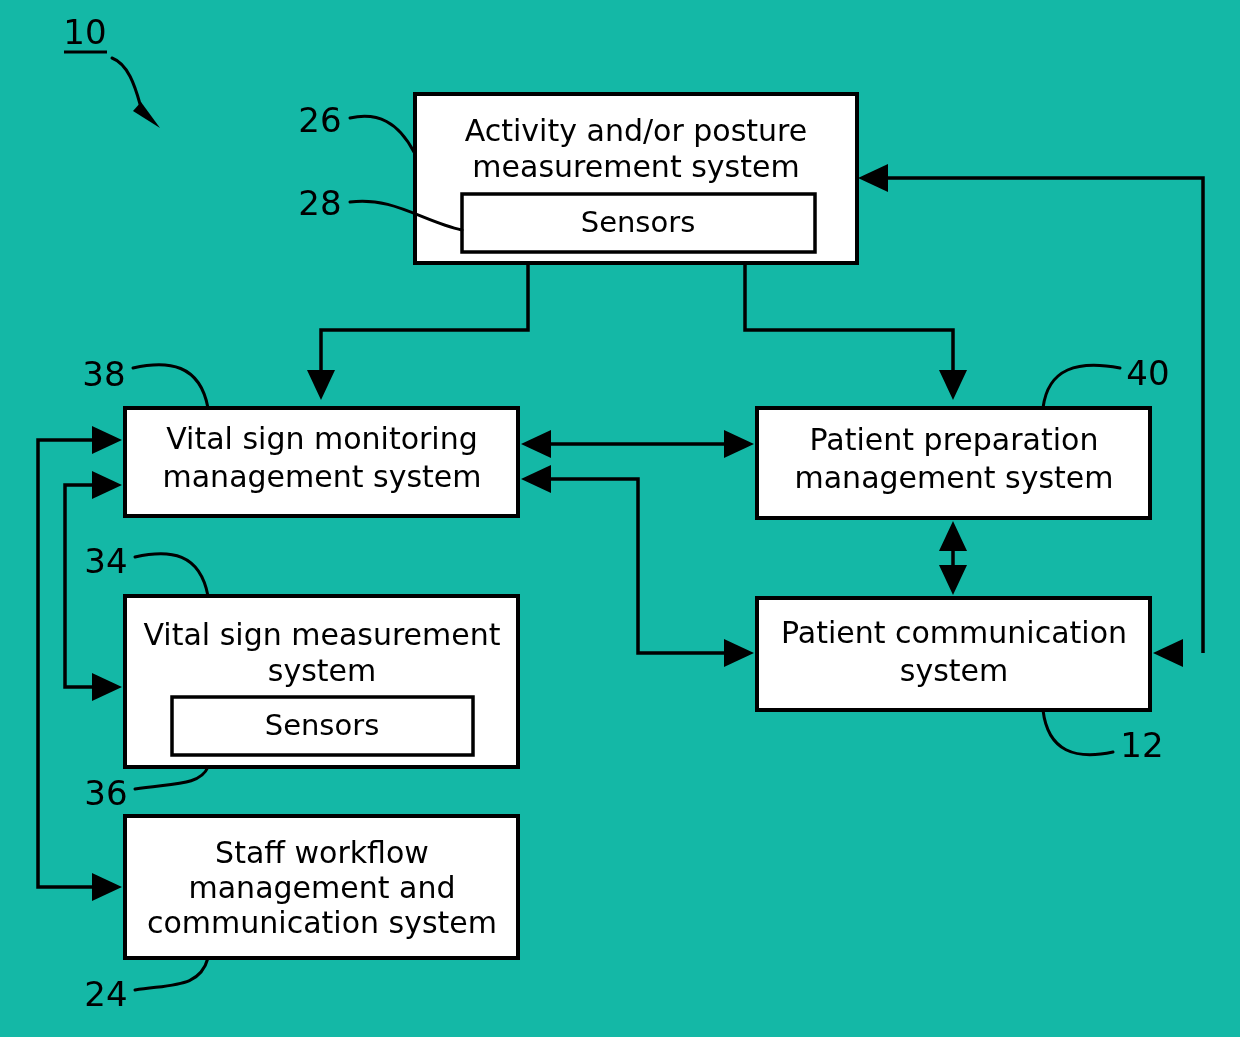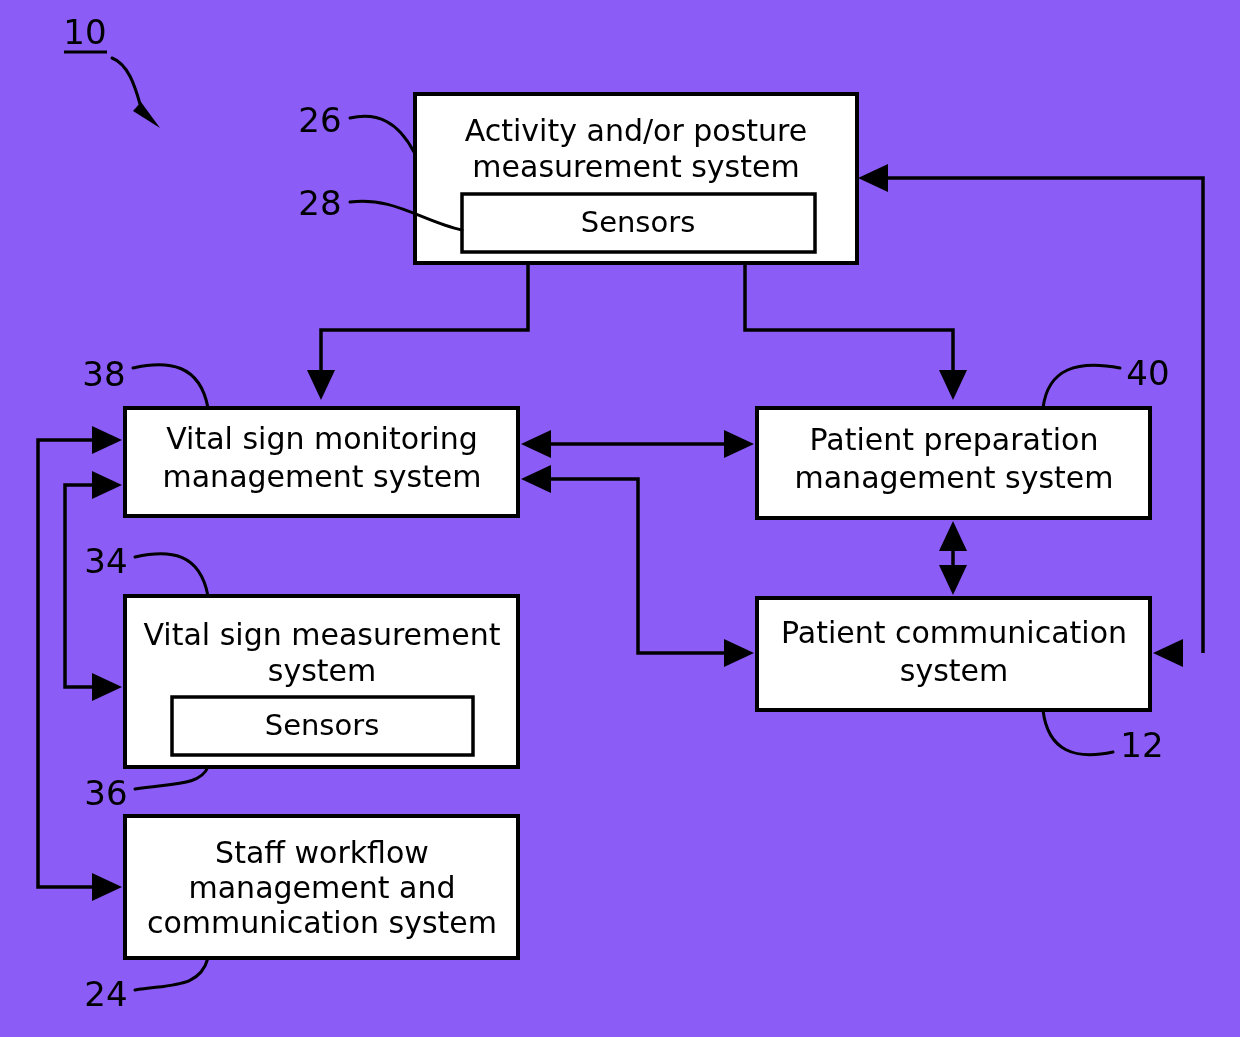--- a/index.html
+++ b/index.html
@@ -8,21 +8,21 @@
     padding: 0;
     background: #ffffff;
   }
   body {
     font-family: "DejaVu Sans", sans-serif;
   }
   #figure-root {
     position: relative;
     width: 1240px;
     height: 1037px;
-    background: #8b5cf6;
+    background: #14b8a6;
     overflow: hidden;
   }
   svg#diagram {
     display: block;
     width: 1240px;
     height: 1037px;
   }
   .box-rect {
     fill: #ffffff;
     stroke: #000000;

